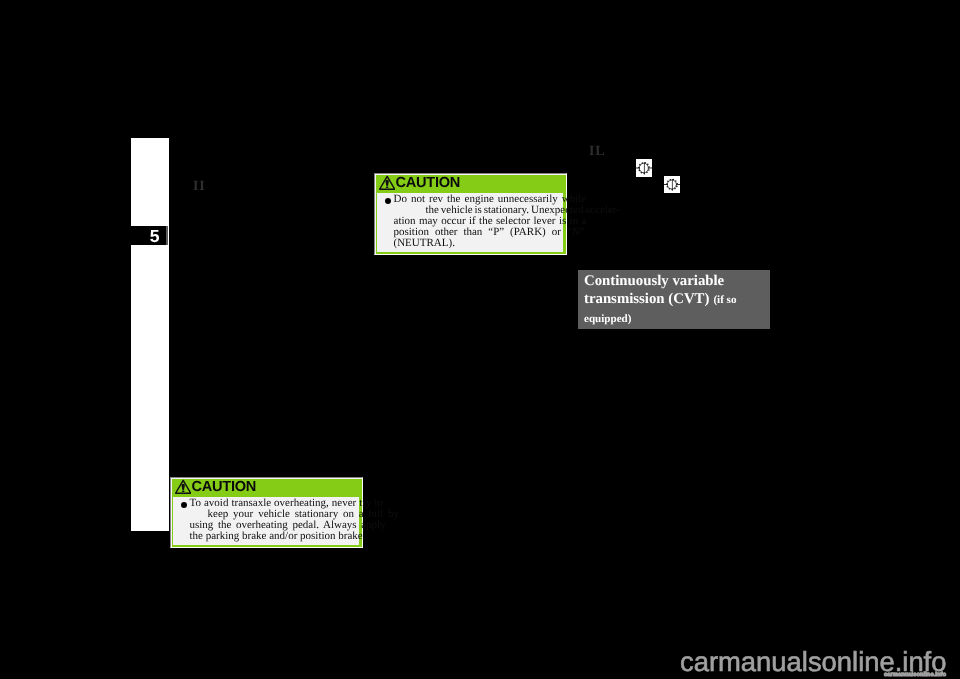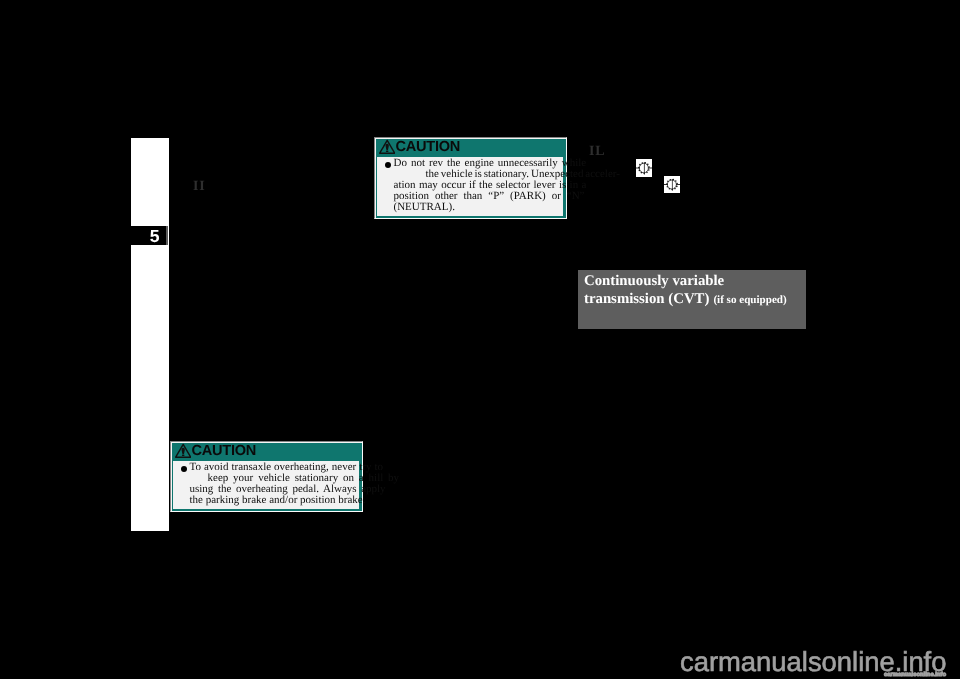--- a/index.html
+++ b/index.html
@@ -11,38 +11,38 @@
 
   
   .sidebar{position:absolute;left:131px;top:138px;width:38px;height:393px;background:#fff;}
   .chapter-tab{position:absolute;left:131px;top:226px;width:35px;height:19px;background:#000;
     color:#fff;font-family:"Liberation Sans",sans-serif;font-weight:bold;font-size:17.6px;
     text-align:right;padding-right:6.5px;box-sizing:border-box;line-height:21.2px;
     letter-spacing:0;opacity:0.999;}
   .tab-edge{position:absolute;left:166px;top:226px;width:1.6px;height:19px;background:#5d5d5d;}
 
   
-  .caution{position:absolute;background:#0f766e;box-sizing:border-box;
+  .caution{position:absolute;background:#84cc16;box-sizing:border-box;
     border-top:1px solid #858585;border-left:1px solid #858585;
     border-right:1px solid #fbfbfb;border-bottom:1px solid #fbfbfb;
-    box-shadow:inset 1px 1px 0 #f6f6f6;}
+    box-shadow:inset 1px 1px 0 #f6f6f6;margin-top:36px;}
   .caution .hd{position:relative;height:18.5px;}
   .caution .tri{position:absolute;left:4.1px;top:1.0px;width:16.4px;height:15.6px;}
   .caution .hd-txt{position:absolute;left:20.5px;top:0px;
     font-family:"Liberation Sans",sans-serif;font-weight:bold;font-size:14.6px;
     color:#0a0a0a;letter-spacing:-0.28px;line-height:19.2px;opacity:0.999;}
   .caution .body{background:#f2f2f2;margin:0 3px 2px 2px;padding:1.5px 0.5px 2.5px 1px;
     position:relative;}
   .caution .dot{position:absolute;left:8.2px;top:5.6px;width:6.2px;height:6.2px;
     border-radius:50%;background:#000;}
   .caution .lines{margin-left:15.5px;margin-right:0px;color:#0f0f0f;}
   .jline{font-size:11px;line-height:11.05px;white-space:nowrap;opacity:0.999;}
 
   
-  .cvt{position:absolute;left:578px;top:270px;width:228px;height:59px;background:#5e5e5e;
+  .cvt{position:absolute;left:578px;top:270px;width:192px;height:59px;background:#5e5e5e;
        color:#fff;box-sizing:border-box;padding:1.8px 6px 0 6px;overflow:hidden;opacity:0.999;}
   .cvt .t1{font-weight:bold;font-size:14.8px;line-height:17.5px;}
   .cvt .t2{font-weight:bold;font-size:11.1px;}
 
   
   .gear{position:absolute;background:#fff;}
   .gear svg{position:absolute;left:0;top:0;width:100%;height:100%;overflow:visible;}
 
   
   .faint{position:absolute;color:#2e2e2e;font-family:"Liberation Serif",serif;font-size:14px;

